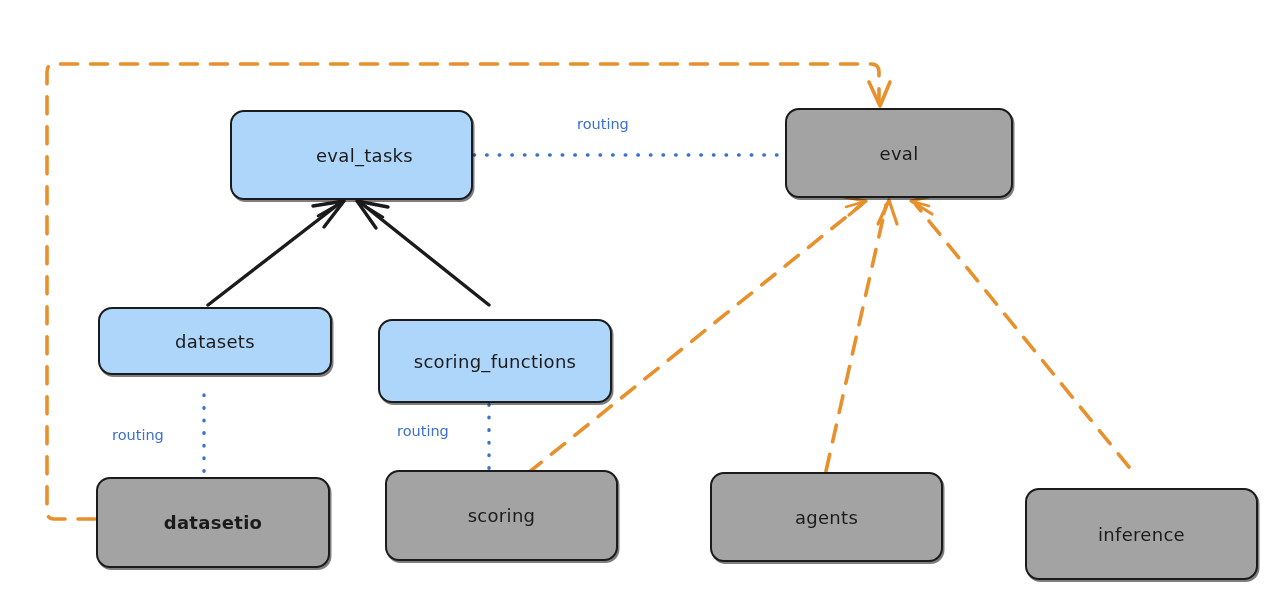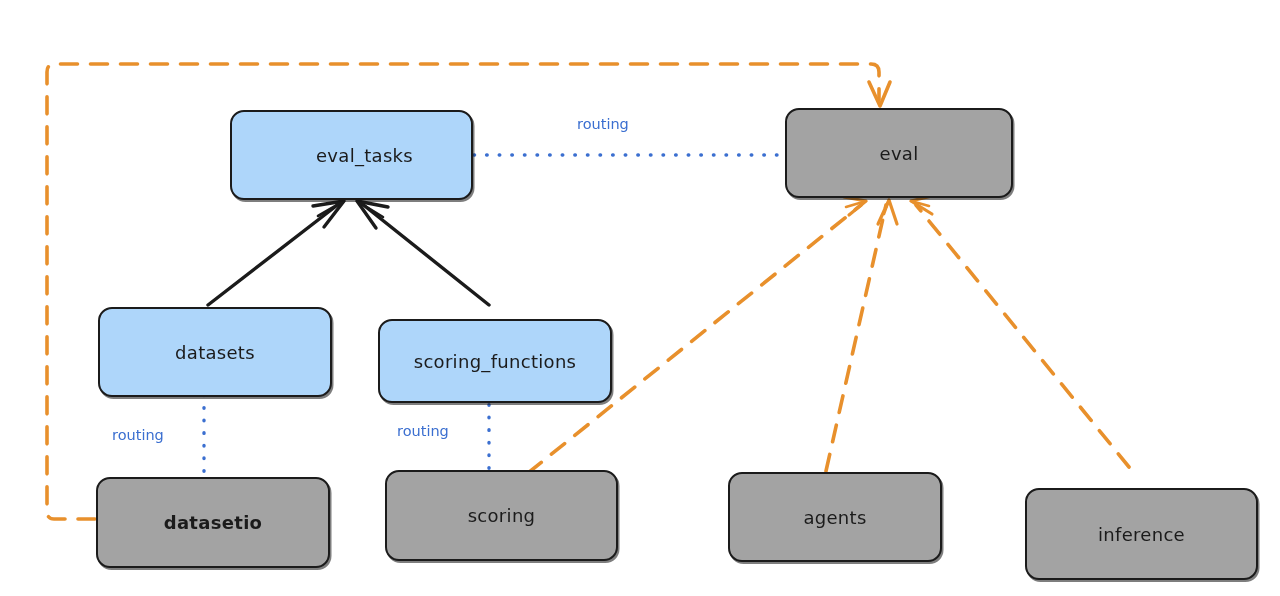--- a/index.html
+++ b/index.html
@@ -111,37 +111,37 @@
   </svg>
 
   <div class="node blue" style="left:230px; top:110px; width:243px; height:90px;padding-left:26px;">
     <span class="node-label">eval_tasks</span>
   </div>
 
   <div class="node green" style="left:785px; top:108px; width:228px; height:90px;">
     <span class="node-label">eval</span>
   </div>
 
-  <div class="node blue" style="left:98px; top:307px; width:234px; height:90px;">
+  <div class="node blue" style="left:98px; top:307px; width:234px; height:68px;">
     <span class="node-label">datasets</span>
   </div>
 
   <div class="node blue" style="left:378px; top:307px; width:234px; height:84px;margin-top:12px;">
     <span class="node-label">scoring_functions</span>
   </div>
 
   <div class="node green" style="left:96px; top:477px; width:234px; height:91px;font-weight:bold;">
     <span class="node-label">datasetio</span>
   </div>
 
   <div class="node green" style="left:385px; top:470px; width:233px; height:91px;">
     <span class="node-label">scoring</span>
   </div>
 
-  <div class="node green" style="left:710px; top:472px; width:214px; height:90px;margin-left:18px;">
+  <div class="node green" style="left:710px; top:472px; width:233px; height:90px;">
     <span class="node-label">agents</span>
   </div>
 
   <div class="node green" style="left:1025px; top:488px; width:233px; height:92px;">
     <span class="node-label">inference</span>
   </div>
 
   <div class="edge-label" style="left:577px; top:116px;">routing</div>
 
   <div class="edge-label" style="left:112px; top:427px;">routing</div>

